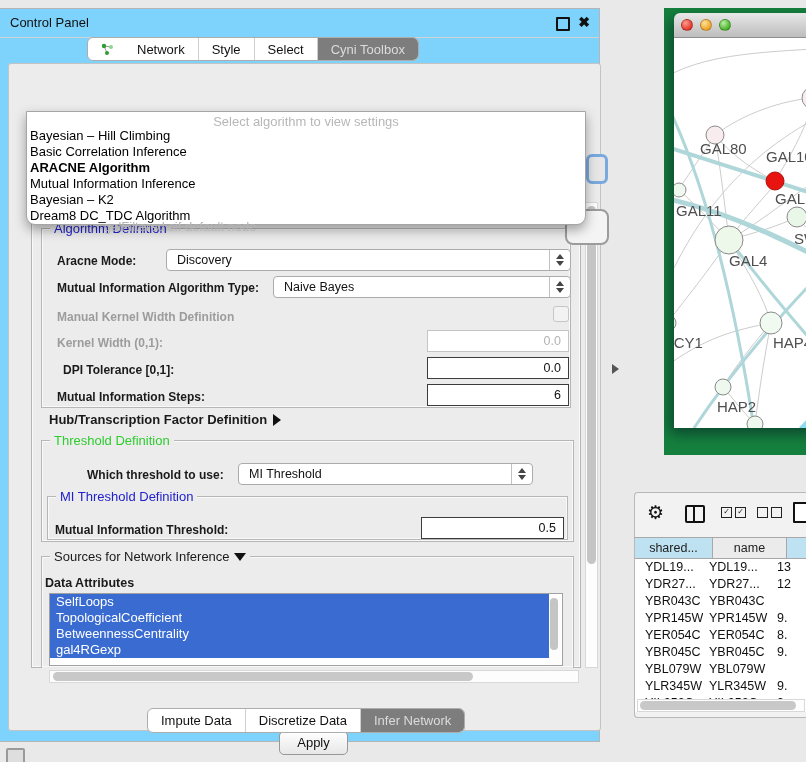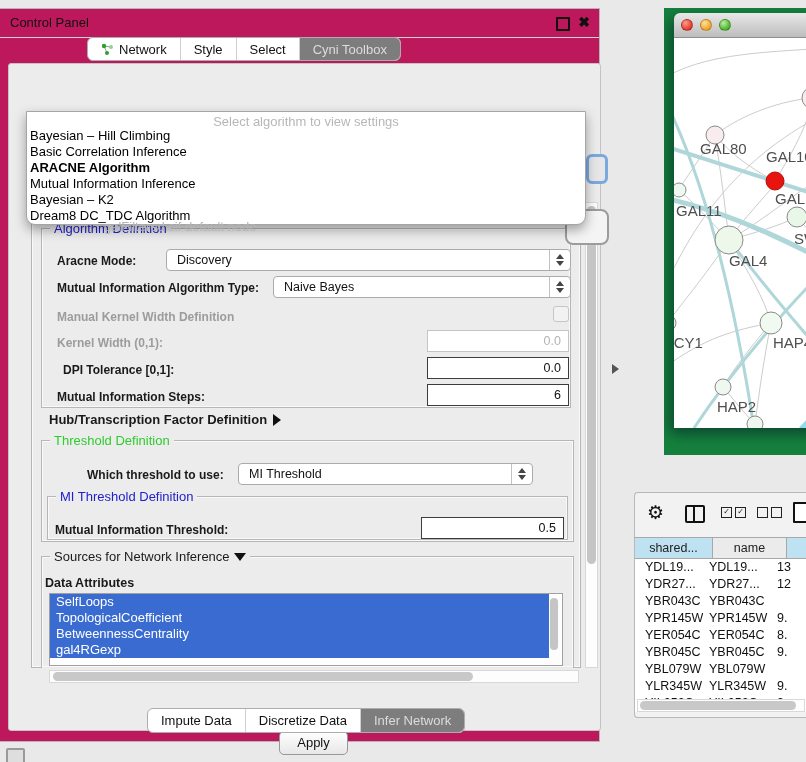--- a/index.html
+++ b/index.html
@@ -1,25 +1,25 @@
 <!DOCTYPE html>
 <html><head>
 <meta charset="utf-8">
 <style>
   html,body{margin:0;padding:0;}
   body{font-family:"Liberation Sans",sans-serif;}
   .screen{position:relative;width:806px;height:762px;background:#e9e9e9;overflow:hidden;font-family:"Liberation Sans",sans-serif;}
   
-  .cp-window{position:absolute;left:0;top:8px;width:600px;height:734px;background:#be185d;border:1px solid #b5b5b5;border-left:none;box-sizing:border-box;}
+  .cp-window{position:absolute;left:0;top:8px;width:600px;height:734px;background:#7dd3fc;border:1px solid #b5b5b5;border-left:none;box-sizing:border-box;}
   .cp-titlebar{position:absolute;left:0;top:0;width:100%;height:28px;border-bottom:1px solid #d2d2d2;}
   .cp-title{position:absolute;left:10px;top:6px;font-size:13px;color:#111;}
   .float-btn{position:absolute;right:29px;top:8px;width:10px;height:10px;border:2px solid #111;border-radius:1px;}
   .close-btn{position:absolute;right:9px;top:5px;font-size:14px;font-weight:bold;color:#111;}
   .tabbar{position:absolute;left:87px;top:28px;height:22px;display:flex;background:#fff;border:1px solid #adadad;border-radius:6px;overflow:hidden;}
-  .tab{display:flex;align-items:center;gap:5px;padding:0 13px;font-size:13px;color:#111;border-right:1px solid #cfcfcf;white-space:nowrap;}
+  .tab{display:flex;align-items:center;gap:23px;padding:0 13px;font-size:13px;color:#111;border-right:1px solid #cfcfcf;white-space:nowrap;}
   .tab:last-child{border-right:none;}
   .tab.sel{background:#7d7d7d;color:#dcdcdc;border-right:none;}
   .inner-panel{position:absolute;left:8px;top:54px;width:593px;height:668px;background:#ececec;border:1px solid #c3c3c3;border-radius:3px;box-sizing:border-box;}
   
   .popup{position:absolute;left:17px;top:47px;width:560px;height:114px;background:#fff;border:1px solid #a5a5a5;border-radius:0 0 9px 9px;box-shadow:0 5px 12px rgba(0,0,0,.35);z-index:10;box-sizing:border-box;}
   .popup-prompt{position:absolute;left:0;top:2px;width:100%;text-align:center;font-size:13px;color:#b7b7b7;}
   .popup-item{position:absolute;left:3px;height:16px;font-size:13px;color:#000;line-height:16px;white-space:nowrap;}
   .popup-item.b{font-weight:bold;}
   .ghost-text{position:absolute;left:95px;top:155px;font-size:13px;color:#b4b4b4;z-index:11;white-space:nowrap;}
   .frag-blue{position:absolute;left:577px;top:90px;width:16px;height:24px;border:3px solid #79a9de;border-radius:6px;background:#e6e6e6;z-index:2;}

